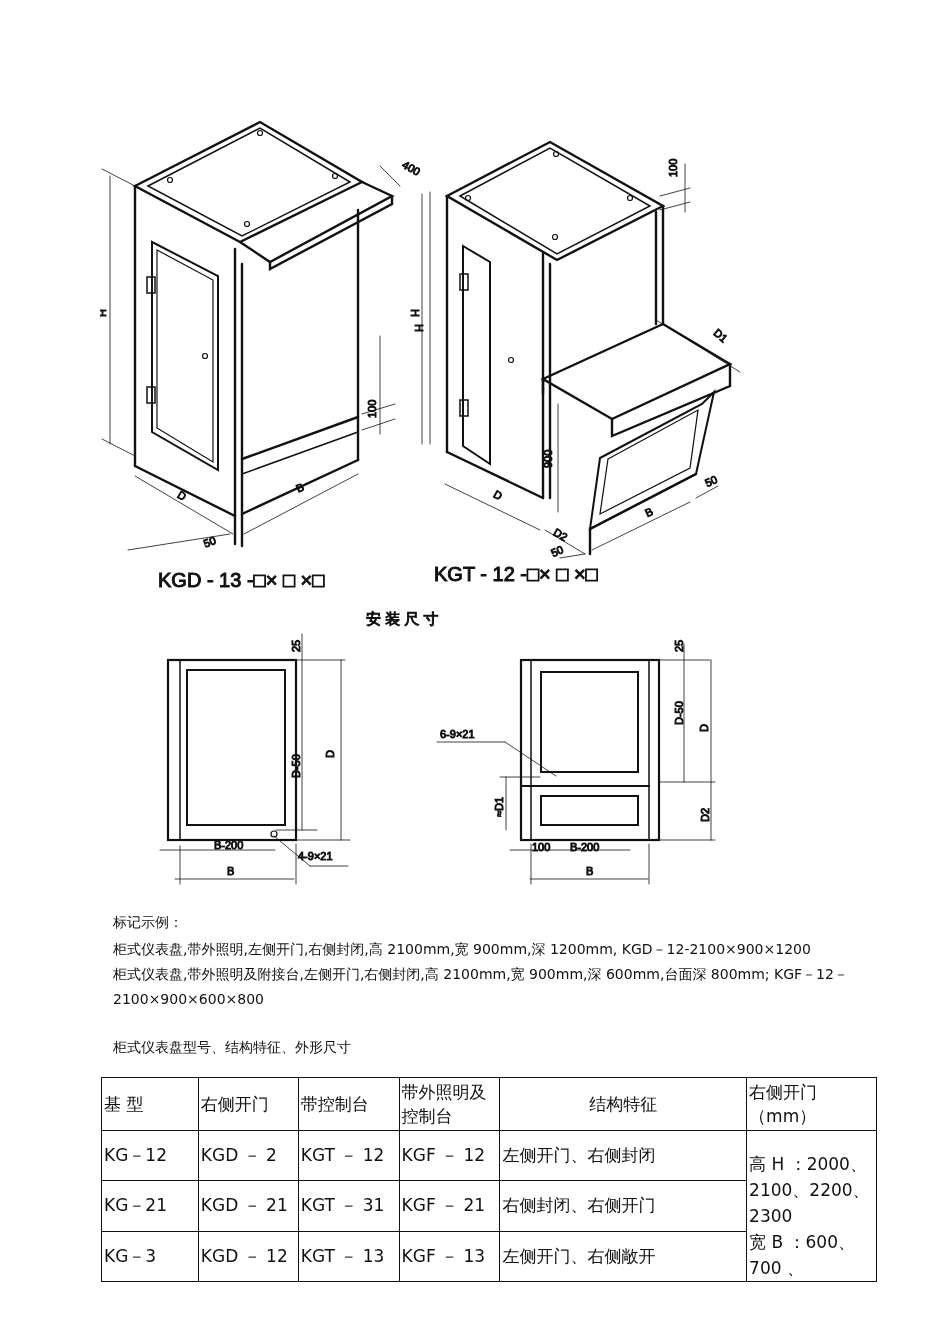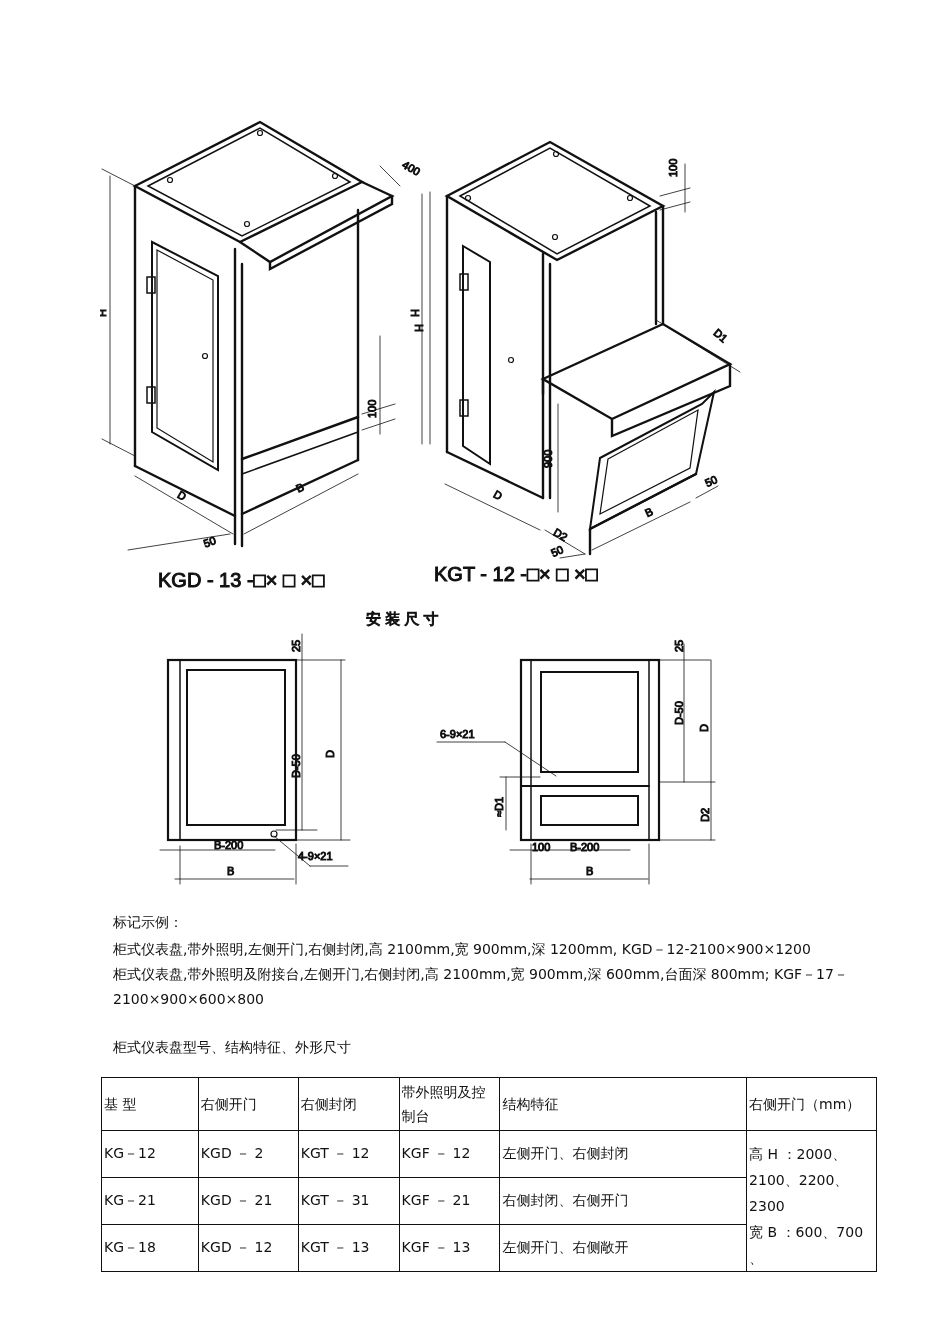--- a/index.html
+++ b/index.html
@@ -4,25 +4,25 @@
 <style>
   html, body { margin:0; padding:0; background:#ffffff; }
   body { width:950px; height:1344px; position:relative; overflow:hidden;
          font-family:"DejaVu Sans", "Liberation Sans", sans-serif; color:#111; }
   .figure { position:absolute; left:100px; top:114px; width:660px; height:772px; }
   .figure svg { width:660px; height:772px; display:block; }
   .dim { font-family:"Liberation Sans", sans-serif; font-size:11px; fill:#111; }
   .dimlg { font-family:"Liberation Sans", sans-serif; font-size:20px; fill:#111; }
   .note { position:absolute; left:113px; font-size:14px; line-height:16px; white-space:nowrap; color:#111; }
   table.spec { position:absolute; left:101px; top:1077px; width:776px; border-collapse:collapse;
-               font-size:14px; color:#111; }
+               font-size:17px; color:#111; }
   table.spec td { border:1.5px solid #111; padding:0 2px; height:25px; vertical-align:middle; }
   table.spec tr.head td { height:52px; line-height:24px; }
-  table.spec td.center { text-align:left; }
-  table.spec td.dims { line-height:26px; vertical-align:top; padding-top:10px; }
+  table.spec td.center { text-align:center; }
+  table.spec td.dims { line-height:26px; vertical-align:top; padding-top:20px; }
 </style>
 </head>
 <body>
 
 <div class="figure">
 <svg viewBox="0 0 660 772" xmlns="http://www.w3.org/2000/svg" stroke="#111" fill="none" stroke-linecap="round">
 
   <g stroke-width="2.4">
 
     <polygon points="35,72 160,8 262,68 140,128"></polygon>
@@ -183,38 +183,38 @@
   <text class="dim" x="606" y="705" transform="rotate(-90 609 705)">D2</text>
   <text class="dim" x="432" y="737">100</text>
   <text class="dim" x="470" y="737">B-200</text>
   <text class="dim" x="486" y="761">B</text>
   <text class="dim" x="340" y="624">6-9×21</text>
 </svg>
 </div>
 
 <div class="note" style="top:914px">标记示例：</div>
 <div class="note" style="top:941px">柜式仪表盘,带外照明,左侧开门,右侧封闭,高 2100mm,宽 900mm,深 1200mm, KGD－12-2100×900×1200</div>
-<div class="note" style="top:966px">柜式仪表盘,带外照明及附接台,左侧开门,右侧封闭,高 2100mm,宽 900mm,深 600mm,台面深 800mm; KGF－17－</div>
+<div class="note" style="top:966px">柜式仪表盘,带外照明及附接台,左侧开门,右侧封闭,高 2100mm,宽 900mm,深 600mm,台面深 800mm; KGF－12－</div>
 <div class="note" style="top:991px">2100×900×600×800</div>
 <div class="note" style="top:1039px">柜式仪表盘型号、结构特征、外形尺寸</div>
 
 <table class="spec">
   <colgroup>
     <col style="width:97px">
       <col style="width:100px">
       <col style="width:101px">
     <col style="width:101px">
       <col style="width:247px">
       <col style="width:130px">
   </colgroup>
   <tbody>
       <tr class="head">
     <td>基  型</td>
     <td>右侧开门</td>
-    <td>右侧封闭</td>
+    <td>带控制台</td>
     <td>带外照明及控制台</td>
     <td class="center">结构特征</td>
     <td>右侧开门（mm）</td>
   </tr>
   <tr>
     <td>KG－12</td>
     <td>KGD － 2</td>
     <td>KGT － 12</td>
     <td>KGF － 12</td>
     <td>左侧开门、右侧封闭</td>
@@ -225,20 +225,20 @@
     </td>
   </tr>
   <tr>
     <td>KG－21</td>
     <td>KGD － 21</td>
     <td>KGT － 31</td>
     <td>KGF － 21</td>
     <td>右侧封闭、右侧开门</td>
   </tr>
   <tr>
-    <td>KG－18</td>
+    <td>KG－3</td>
     <td>KGD － 12</td>
     <td>KGT － 13</td>
     <td>KGF － 13</td>
     <td>左侧开门、右侧敞开</td>
   </tr>
 </tbody>
   </table>
 
 </body></html>

